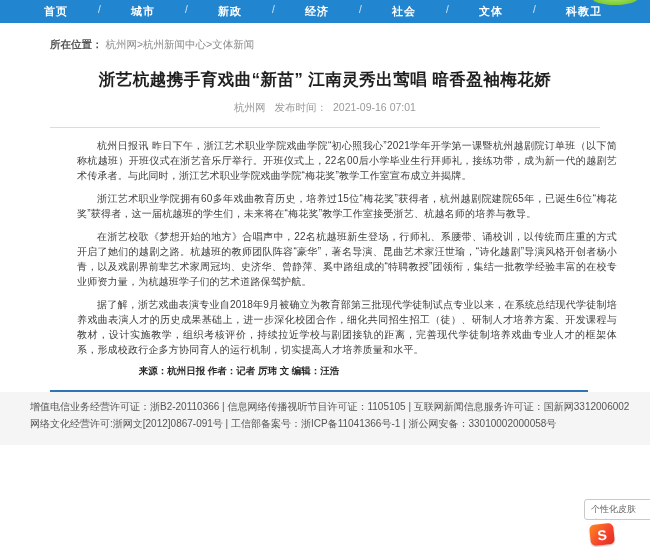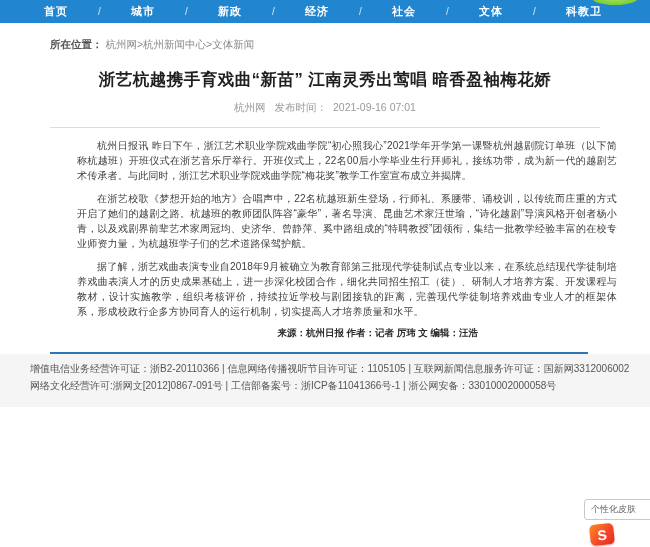--- a/index.html
+++ b/index.html
@@ -3,21 +3,21 @@
 <meta charset="utf-8">
 <style>
   * { margin:0; padding:0; box-sizing:border-box; }
   html,body { width:650px; height:547px; overflow:hidden; background:#ffffff;
     font-family:"Liberation Sans","DejaVu Sans",sans-serif; }
   body { position:relative; }
 
   
   .nav-bar { position:relative; height:23px; background:#2285cf; display:flex;
     align-items:center; padding:0 48px 0 44px; }
-  .nav-inner { display:flex; justify-content:space-between; align-items:center;
+  .nav-inner { display:flex; justify-content:space-between; align-items:flex-start;
     width:100%; }
   .nav-item { color:#ffffff; font-size:11px; font-weight:bold; cursor:pointer;
     white-space:nowrap; letter-spacing:1px; }
   .nav-sep { color:#cfe6f7; font-size:10px; }
   .green-blob { position:absolute; top:-9px; right:12px; width:46px; height:14px;
     border-radius:50%; background:radial-gradient(ellipse at center,#a8e468 0%,#7ccb35 70%,#63b51f 100%); }
 
   
   .breadcrumb { margin:15px 12px 0 50px; font-size:10.5px; color:#999; }
   .breadcrumb .bc-label { color:#555; font-weight:bold; }
@@ -27,21 +27,21 @@
   .article-title { margin:17px 40px 0; text-align:center; font-size:16.5px;
     font-weight:bold; color:#1f1f1f; letter-spacing:0.5px; }
   .article-meta { margin-top:10px; text-align:center; font-size:10.5px; color:#9a9a9a; }
   .article-meta span { margin:0 3px; }
   .title-divider { margin:12px 50px 0; border:none; border-top:1px solid #dcdcdc; height:0; }
 
   .article-body { margin:10px 33px 0; }
   .article-body p { font-size:10px; line-height:15px; color:#3d3d3d;
     text-align:justify; text-indent:2em; margin-bottom:8px; letter-spacing:0.2px;margin-left:44px; }
 
-  .byline { margin:6px 172px 0 0; text-align:right; font-size:9.5px;
+  .byline { margin:6px 172px 0 0; text-align:center; font-size:9.5px;
     font-weight:bold; color:#2b2b2b; }
 
   
   .footer-divider { margin:12px 62px 0 50px; border:none; border-top:2px solid #2f74b5; height:0; }
   .footer { background:#f5f5f5; padding:8px 0 14px; min-height:40px; }
   .footer-lines { margin-left:30px; width:455px; text-align:center; }
   .footer-line { font-size:10px; color:#555; line-height:14px; white-space:nowrap; }
   .footer-line + .footer-line { margin-top:3px; }
 
   
@@ -89,20 +89,21 @@
 
 <div class="article-meta">
   <span>杭州网</span>
   <span>发布时间：</span><span>2021-09-16 07:01</span>
 </div>
 
 <hr class="title-divider">
 
 <div class="article-body">
   <p>杭州日报讯 昨日下午，浙江艺术职业学院戏曲学院“初心照我心”2021学年开学第一课暨杭州越剧院订单班（以下简称杭越班）开班仪式在浙艺音乐厅举行。开班仪式上，22名00后小学毕业生行拜师礼，接练功带，成为新一代的越剧艺术传承者。与此同时，浙江艺术职业学院戏曲学院“梅花奖”教学工作室宣布成立并揭牌。</p>
+  <p>浙江艺术职业学院拥有60多年戏曲教育历史，培养过15位“梅花奖”获得者，杭州越剧院建院65年，已诞生6位“梅花奖”获得者，这一届杭越班的学生们，未来将在“梅花奖”教学工作室接受浙艺、杭越名师的培养与教导。</p>
   <p>在浙艺校歌《梦想开始的地方》合唱声中，22名杭越班新生登场，行师礼、系腰带、诵校训，以传统而庄重的方式开启了她们的越剧之路。杭越班的教师团队阵容“豪华”，著名导演、昆曲艺术家汪世瑜，“诗化越剧”导演风格开创者杨小青，以及戏剧界前辈艺术家周冠均、史济华、曾静萍、奚中路组成的“特聘教授”团领衔，集结一批教学经验丰富的在校专业师资力量，为杭越班学子们的艺术道路保驾护航。</p>
   <p>据了解，浙艺戏曲表演专业自2018年9月被确立为教育部第三批现代学徒制试点专业以来，在系统总结现代学徒制培养戏曲表演人才的历史成果基础上，进一步深化校团合作，细化共同招生招工（徒）、研制人才培养方案、开发课程与教材，设计实施教学，组织考核评价，持续拉近学校与剧团接轨的距离，完善现代学徒制培养戏曲专业人才的框架体系，形成校政行企多方协同育人的运行机制，切实提高人才培养质量和水平。</p>
 </div>
 
 <div class="byline">来源：杭州日报  作者：记者 厉玮 文  编辑：汪浩</div>
 
 <hr class="footer-divider">
 
 <div class="footer">
   <div class="footer-lines">

